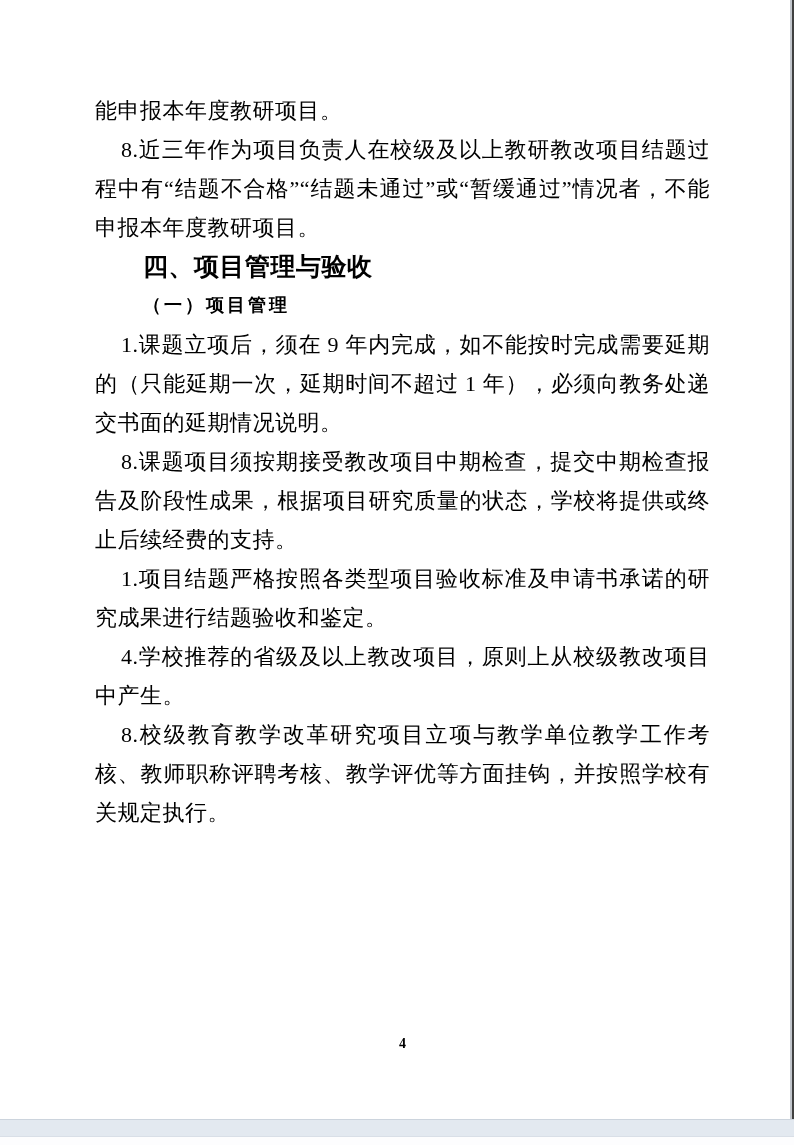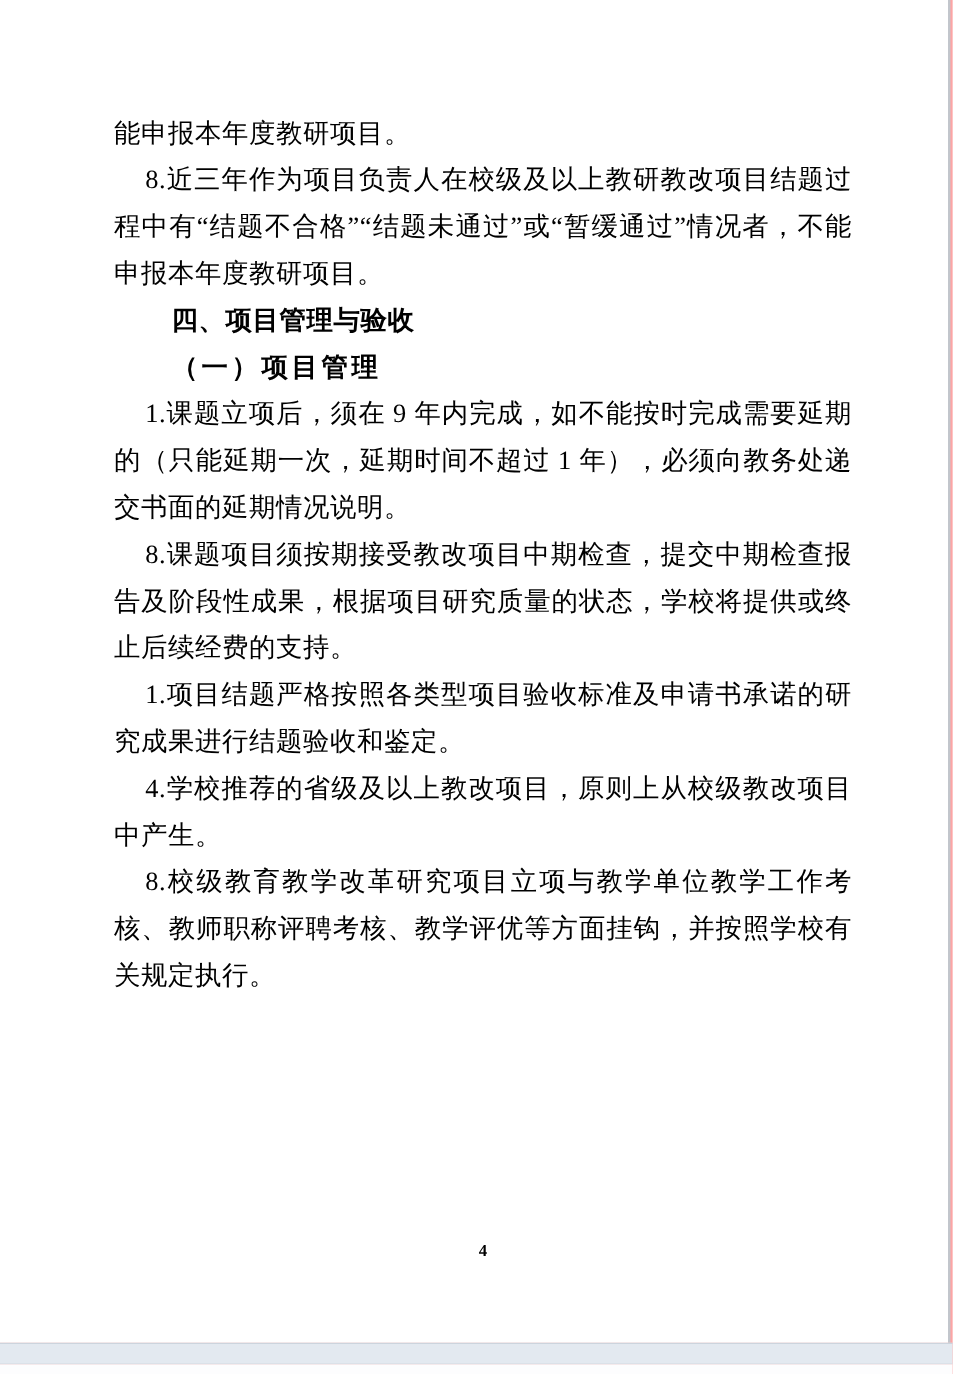--- a/index.html
+++ b/index.html
@@ -1,19 +1,19 @@
 <!DOCTYPE html>
 <html><head>
 <meta charset="utf-8">
 <style>
   html,body{margin:0;padding:0;background:#ffffff;}
   #screen{
     position:relative;
     width:794px;height:1145px;
-    background:#fca5a5;
+    background:#404040;
     overflow:hidden;
     font-family:"Liberation Serif","DejaVu Serif",serif;
     color:#000000;
   }
   
   .doc-page{
     position:absolute;left:0;top:0;width:790px;height:1119px;
     background:#ffffff;
   }
   
@@ -42,26 +42,26 @@
     text-align-last:left;
     letter-spacing:0.5px;
   }
   .text-block p{margin:0;padding:0;}
   .para-numbered{text-indent:26px;}
   .para-continuation{text-indent:0;}
   .heading-section{
     text-indent:48px;
     font-family:"Liberation Sans","DejaVu Sans",sans-serif;
     font-weight:700;
-    font-size:22px;
+    font-size:25px;
   }
   .heading-sub{
     text-indent:48px;
     font-weight:700;
-    font-size:22px;
+    font-size:18px;
     letter-spacing:3px;
   }
   
   .page-number{
     position:absolute;left:95px;top:1036px;width:615px;
     text-align:center;
     font-size:14px;font-weight:700;
     color:#000000;
   }
 </style>

